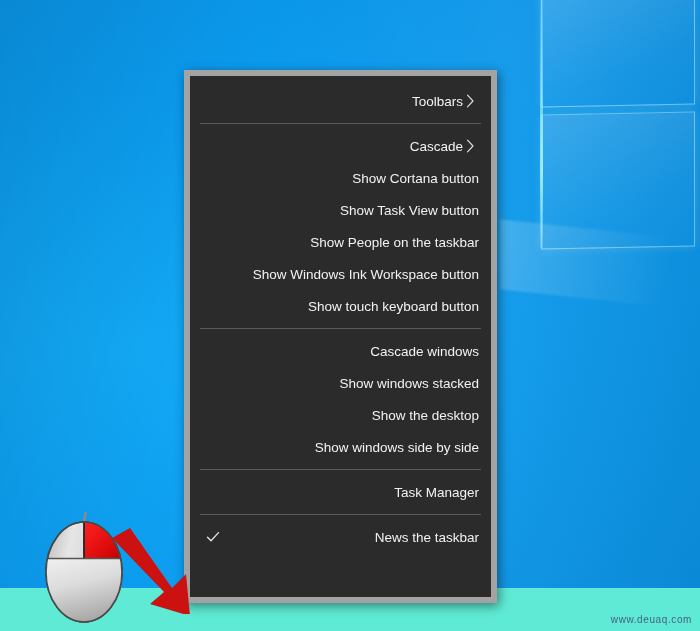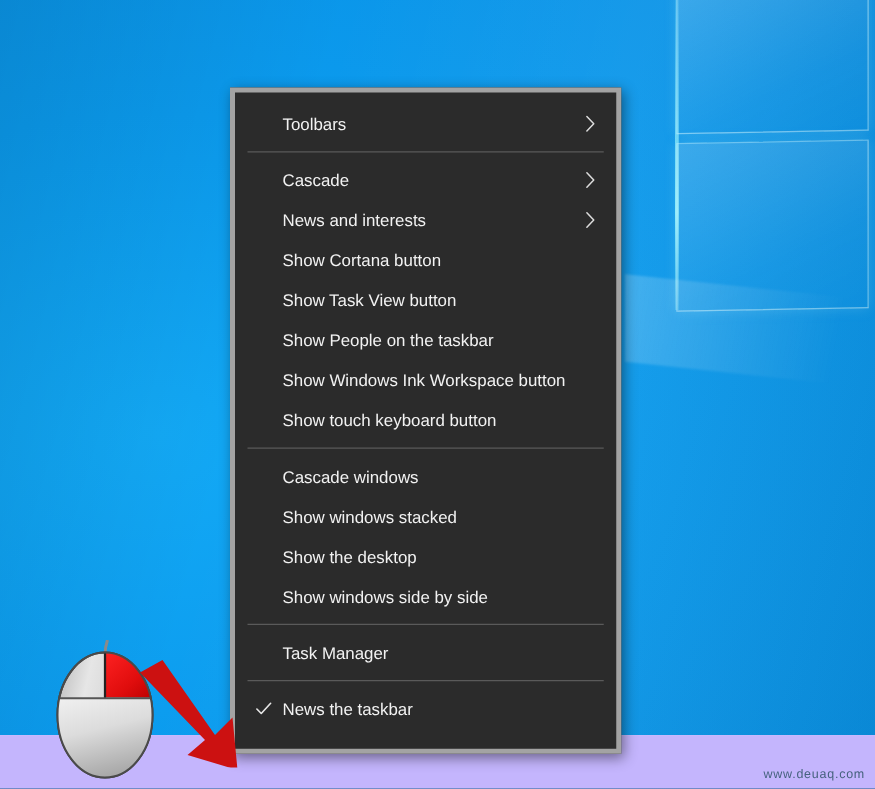--- a/index.html
+++ b/index.html
@@ -61,21 +61,21 @@
     filter: blur(1px);
   }
 
   
   #taskbar {
     position: absolute;
     left: 0;
     bottom: 0;
     width: 700px;
     height: 43px;
-    background: #c4b5fd;
+    background: #5eead4;
     box-shadow: inset 0 1px 0 rgba(255,255,255,0.05);
   }
   #watermark {
     position: absolute;
     right: 8px;
     bottom: 6px;
     color: #46627e;
     font-size: 10px;
     letter-spacing: 0.6px;
     font-family: "Liberation Sans", sans-serif;
@@ -84,23 +84,24 @@
 
   
   #context-menu {
     position: absolute;
     left: 184px;
     top: 70px;
     width: 313px;
     height: 533px;
     box-sizing: border-box;
     background: #2b2b2b;
-    border: 4px solid #a3a3a3;
+    border: 6px solid #a3a3a3;
     box-shadow: 2px 3px 10px rgba(0,0,0,0.45);
     padding: 0;
+    text-align: right;
   }
   .menu-item {
     position: relative;
     height: 32px;
     display: flex;
     align-items: center;
     padding: 0 12px 0 16px;
     color: #f2f2f2;
     font-size: 13.5px;
     cursor: default;
@@ -178,29 +179,20 @@
         <span class="mi-arrow">
           <svg width="9" height="14" viewBox="0 0 9 14">
             <path d="M1.5 1.2 L7 7 L1.5 12.8" fill="none" stroke="#dcdcdc" stroke-width="1.2" stroke-linecap="round" stroke-linejoin="round"></path>
           </svg>
         </span>
       </div>
       <div class="menu-sep"></div>
       <div class="menu-item">
         <span class="mi-icon"></span>
         <span class="mi-label">Cascade</span>
-        <span class="mi-arrow">
-          <svg width="9" height="14" viewBox="0 0 9 14">
-            <path d="M1.5 1.2 L7 7 L1.5 12.8" fill="none" stroke="#dcdcdc" stroke-width="1.2" stroke-linecap="round" stroke-linejoin="round"></path>
-          </svg>
-        </span>
-      </div>
-      <div class="menu-item">
-        <span class="mi-icon"></span>
-        <span class="mi-label">News and interests</span>
         <span class="mi-arrow">
           <svg width="9" height="14" viewBox="0 0 9 14">
             <path d="M1.5 1.2 L7 7 L1.5 12.8" fill="none" stroke="#dcdcdc" stroke-width="1.2" stroke-linecap="round" stroke-linejoin="round"></path>
           </svg>
         </span>
       </div>
       <div class="menu-item">
         <span class="mi-icon"></span>
         <span class="mi-label">Show Cortana button</span>
       </div>

